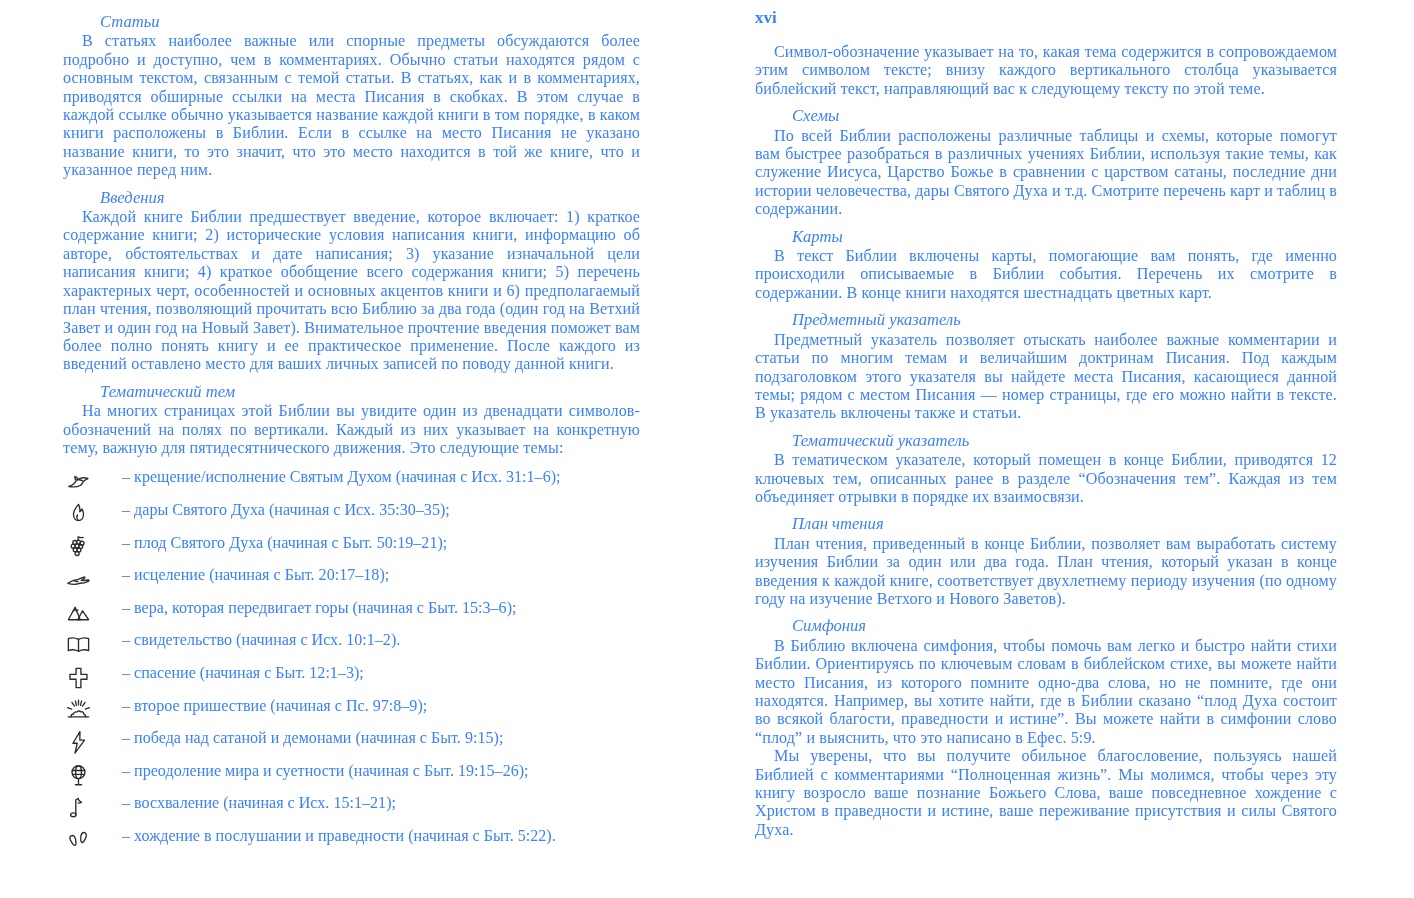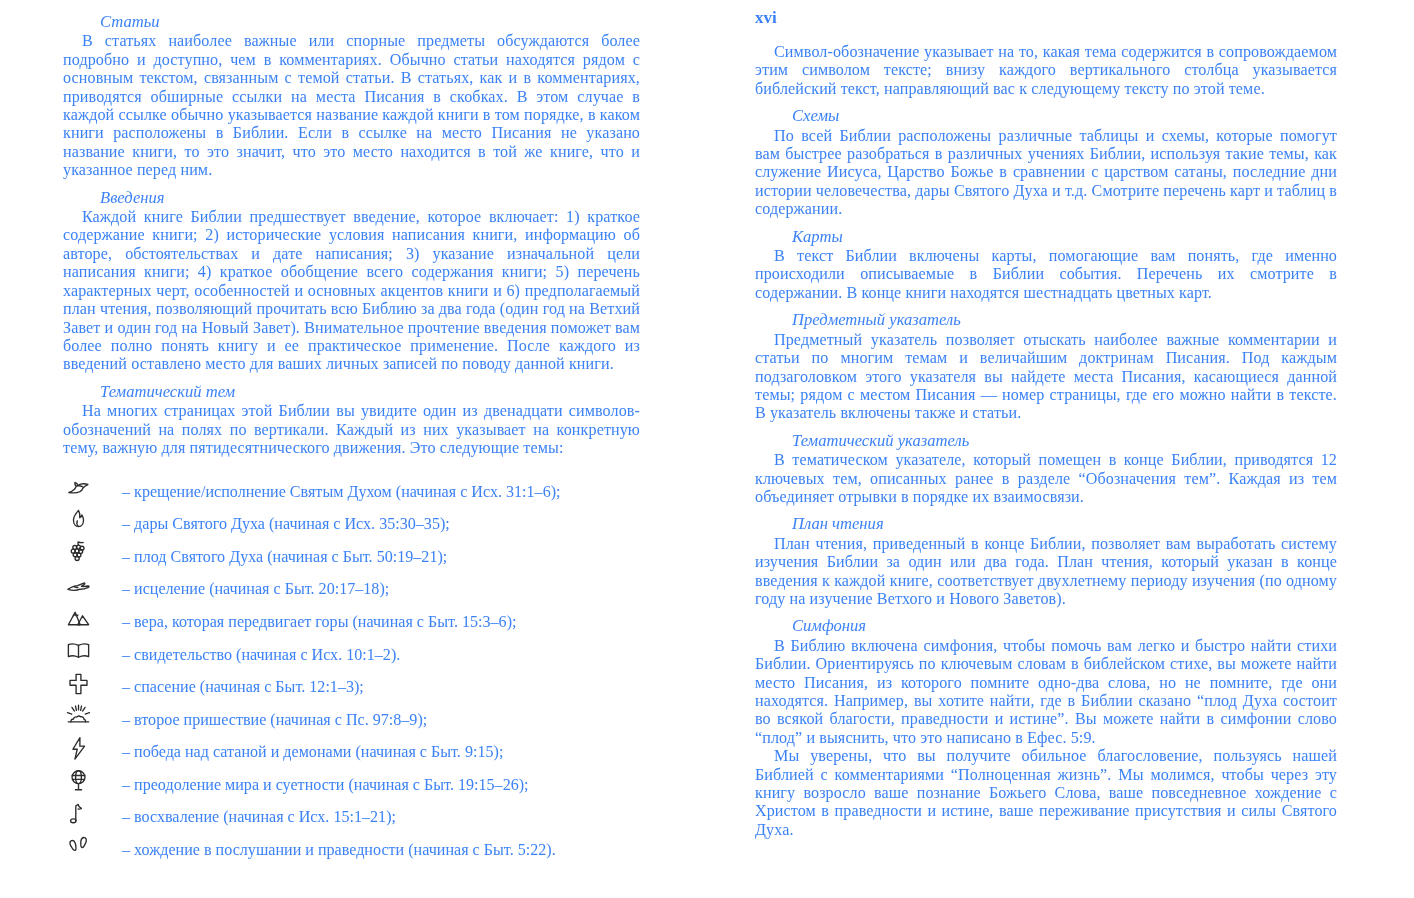--- a/index.html
+++ b/index.html
@@ -20,21 +20,21 @@
   }
   .sec-h.first { margin-top:0; }
   .body-p {
     margin:0; font-size:16.1px; line-height:18.4px;
     text-align:justify; text-indent:19px;
     letter-spacing:0.1px;
   }
   .page-number { font-weight:bold; font-size:17px; line-height:18px; margin:0 0 16px 0; }
 
   .sym-list { margin-top:11px; }
-  .sym-row { display:flex; align-items:flex-end; height:32.6px; }
+  .sym-row { display:flex; align-items:flex-start; height:32.6px; }
   .sym-icon { flex:0 0 34px; width:34px; margin-left:2px; display:flex; align-items:center; }
   .sym-icon svg { width:27px; height:27px; display:block; }
   .sym-icon svg * { stroke:#2c2c2c; stroke-width:1.4; fill:none; stroke-linecap:round; stroke-linejoin:round; }
   .sym-text { margin-left:23px; font-size:16.1px; line-height:18.4px; white-space:nowrap; }
 </style>
 </head>
 <body>
 
 <div class="spread">
 

